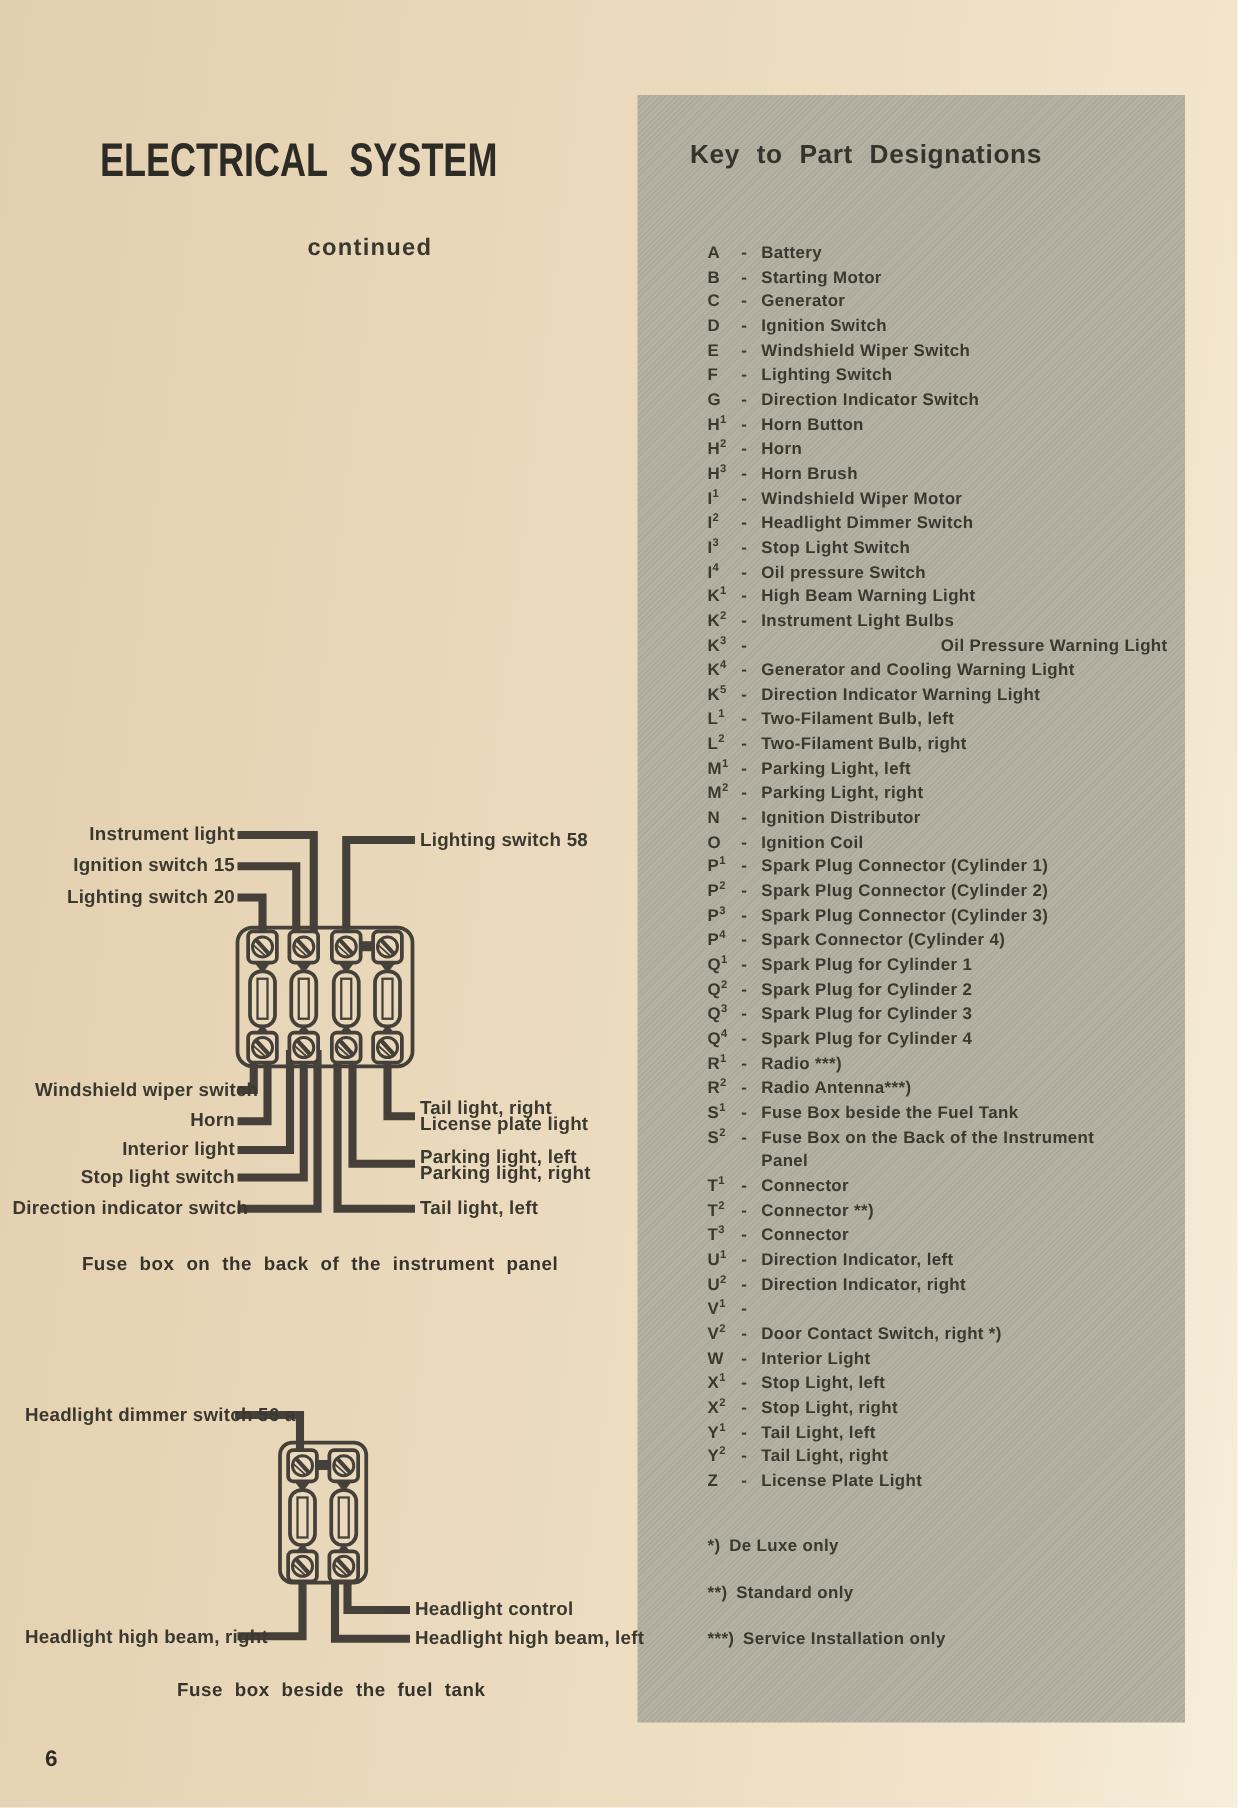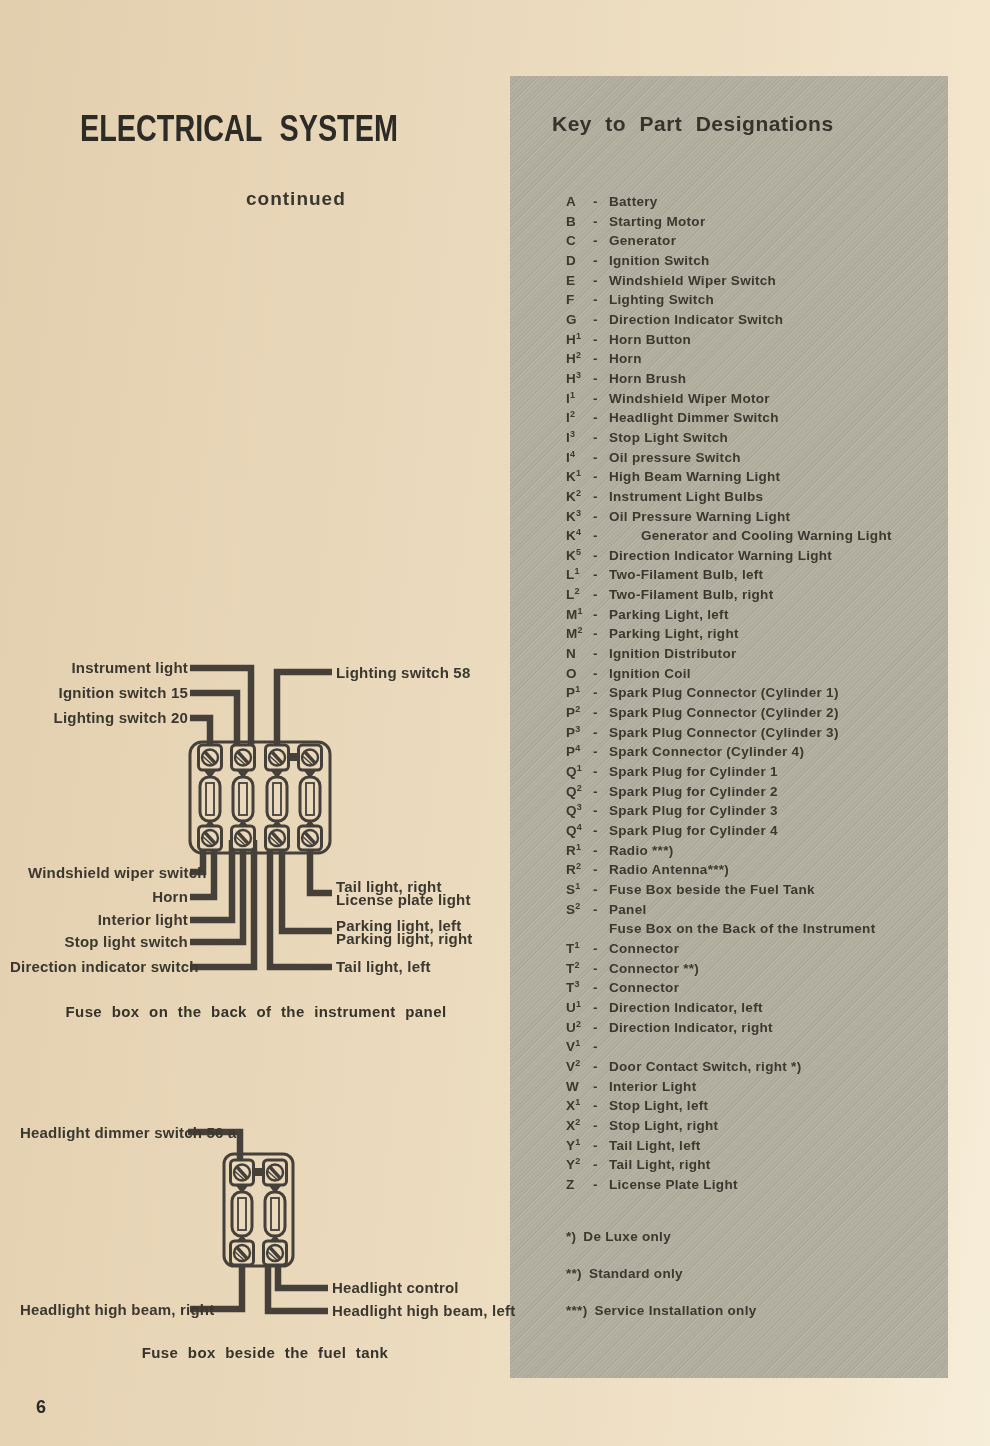--- a/index.html
+++ b/index.html
@@ -185,28 +185,28 @@
     <span class="key-code">K<sup>2</sup></span>
     <span class="key-dash">-</span>
     <span class="key-desc-wrap">
           <span style="display: block;">Instrument Light Bulbs</span>
         </span>
   </div>
       <div class="key-row">
     <span class="key-code">K<sup>3</sup></span>
     <span class="key-dash">-</span>
     <span class="key-desc-wrap">
-          <span style="display: block;">Oil Pressure Warning Light</span>
+          <span style="display: block; text-align: right;">Oil Pressure Warning Light</span>
         </span>
   </div>
       <div class="key-row">
     <span class="key-code">K<sup>4</sup></span>
     <span class="key-dash">-</span>
     <span class="key-desc-wrap">
-          <span style="display: block; margin-left: 32px;">Generator and Cooling Warning Light</span>
+          <span style="display: block;">Generator and Cooling Warning Light</span>
         </span>
   </div>
       <div class="key-row">
     <span class="key-code">K<sup>5</sup></span>
     <span class="key-dash">-</span>
     <span class="key-desc-wrap">
           <span style="display: block;">Direction Indicator Warning Light</span>
         </span>
   </div>
       <div class="key-row">
@@ -325,22 +325,22 @@
     <span class="key-code">S<sup>1</sup></span>
     <span class="key-dash">-</span>
     <span class="key-desc-wrap">
           <span style="display: block;">Fuse Box beside the Fuel Tank</span>
         </span>
   </div>
       <div class="key-row">
     <span class="key-code">S<sup>2</sup></span>
     <span class="key-dash">-</span>
     <span class="key-desc-wrap">
+          <span style="display: block;">Fuse Box on the Back of the Instrument</span>
           <span style="display: block;">Panel</span>
-          <span style="display: block;">Fuse Box on the Back of the Instrument</span>
         </span>
   </div>
       <div class="key-row">
     <span class="key-code">T<sup>1</sup></span>
     <span class="key-dash">-</span>
     <span class="key-desc-wrap">
           <span style="display: block;">Connector</span>
         </span>
   </div>
       <div class="key-row">

